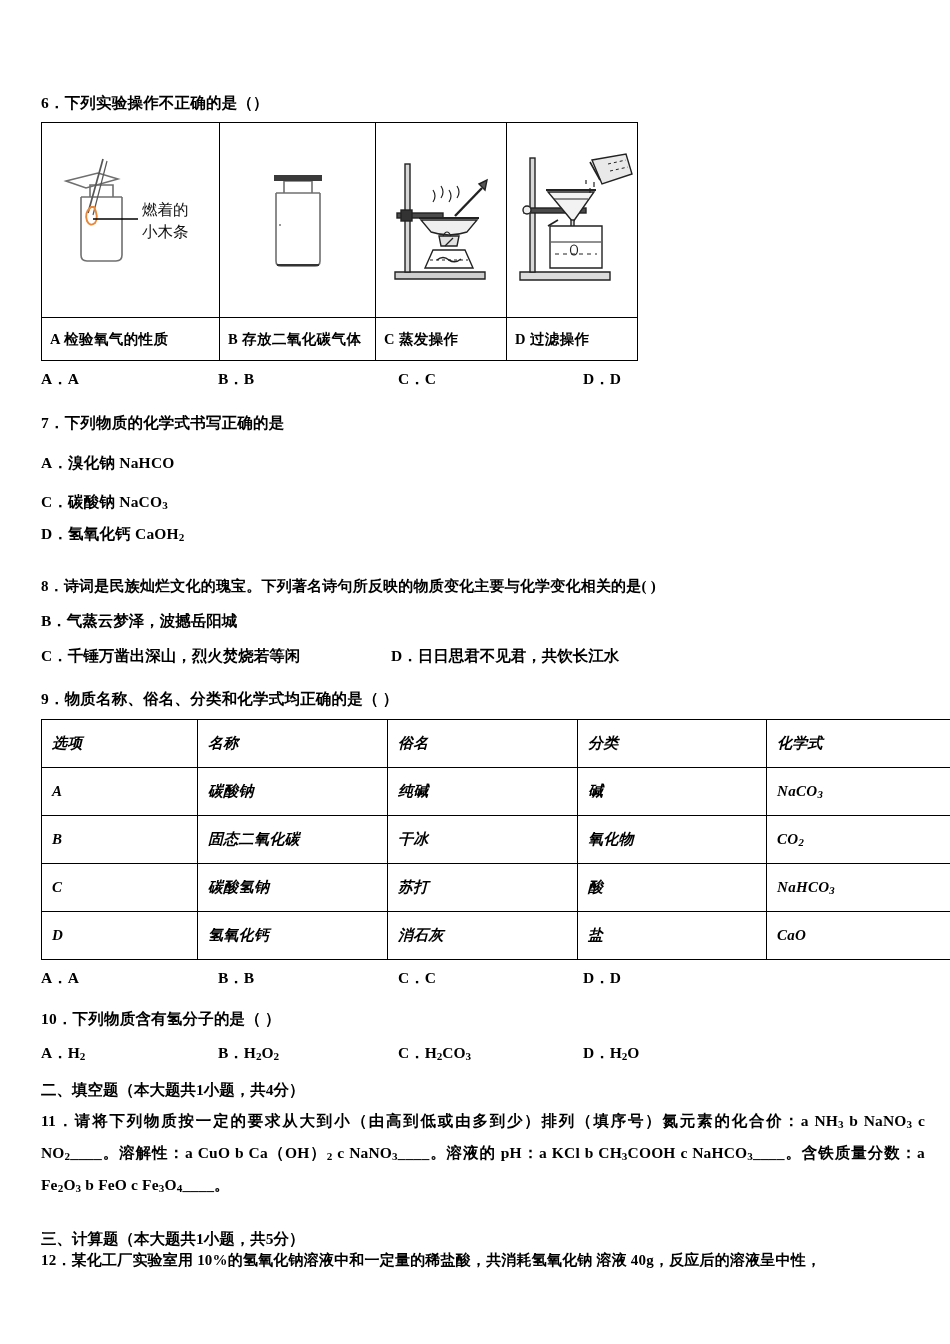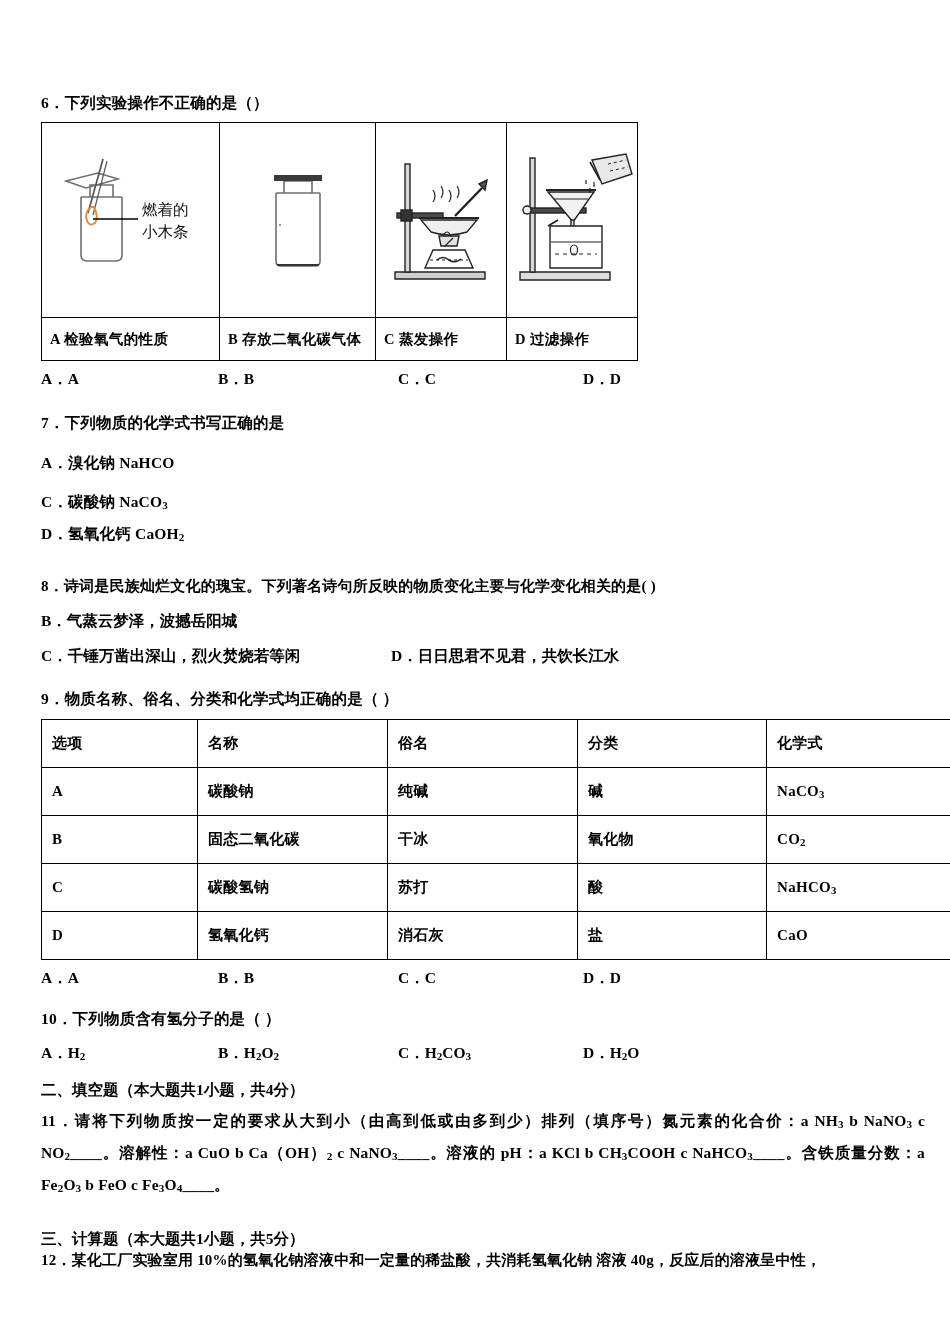--- a/index.html
+++ b/index.html
@@ -77,20 +77,21 @@
     table-layout: fixed;
   }
   table.subs td {
     border: 1.2px solid #000;
     height: 47px;
     font-size: 15px;
     font-weight: bold;
     padding: 0 0 0 10px;
     vertical-align: middle;
     letter-spacing: 0.3px;
+    font-style: italic;
   }
   .c0 { width: 145px; }
   .c1 { width: 179px; }
   .c2 { width: 179px; }
   .c3 { width: 178px; }
   .c4 { width: 203px; }
   .sec-head { font-size: 15.5px; font-weight: bold; }
   .para {
     font-size: 15.5px;
     font-weight: bold;

